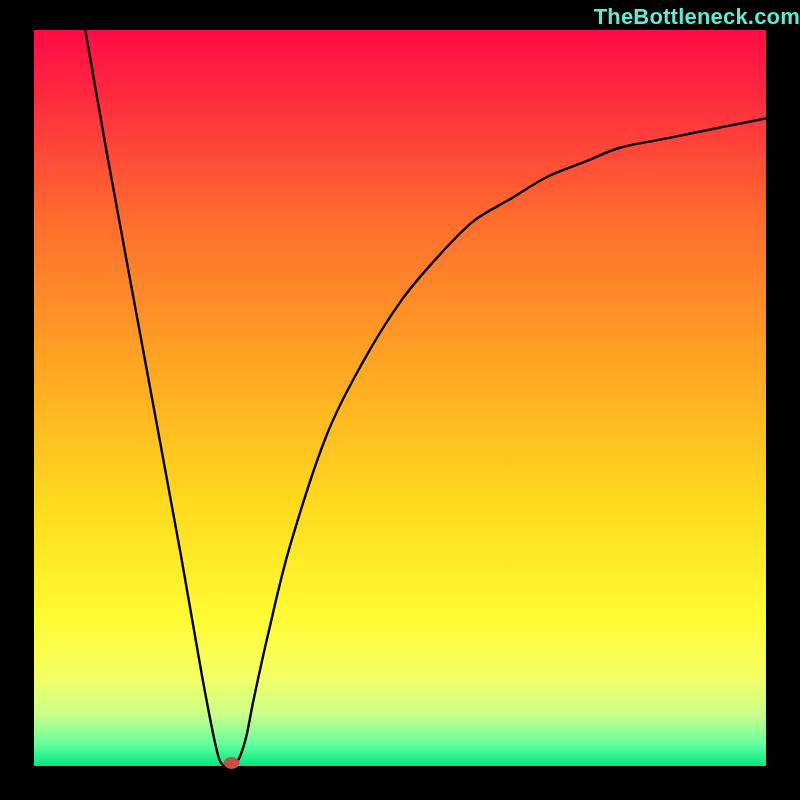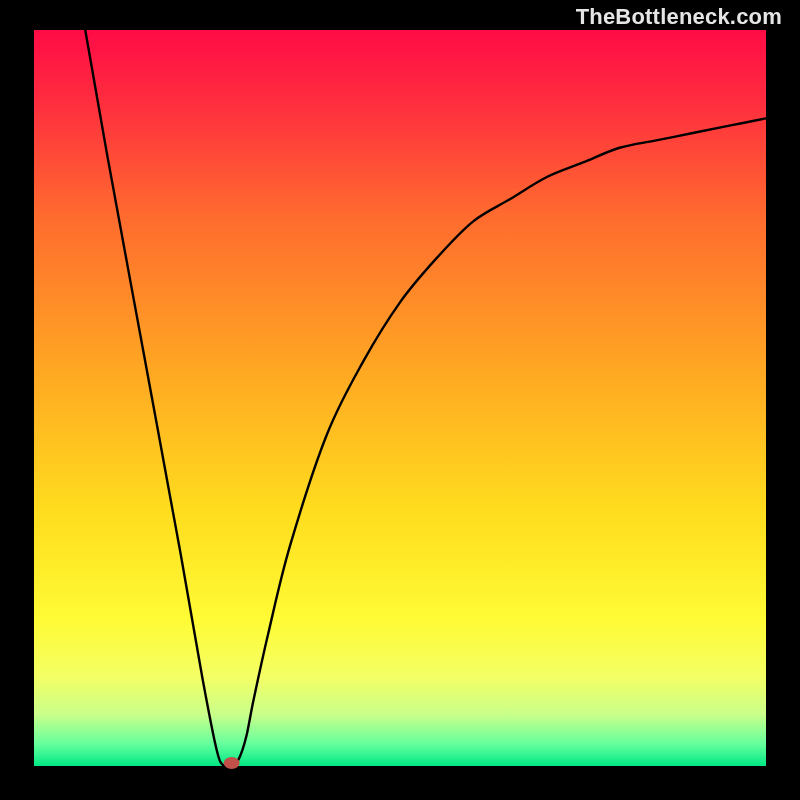--- a/index.html
+++ b/index.html
@@ -14,25 +14,25 @@
     position: absolute;
     top: 0;
     left: 0;
     width: 800px;
     height: 800px;
     background: #000;
   }
   .watermark {
     position: absolute;
     top: 4px;
-    right: 18px;
+    right: 0;
     font-family: Arial, Helvetica, sans-serif;
     font-size: 22px;
     font-weight: 600;
-    color: #e5e5e5;
+    color: #5eead4;
     letter-spacing: 0.2px;
     pointer-events: none;
   }
   svg {
     display: block;
   }
 </style>
 </head>
 <body>
 

